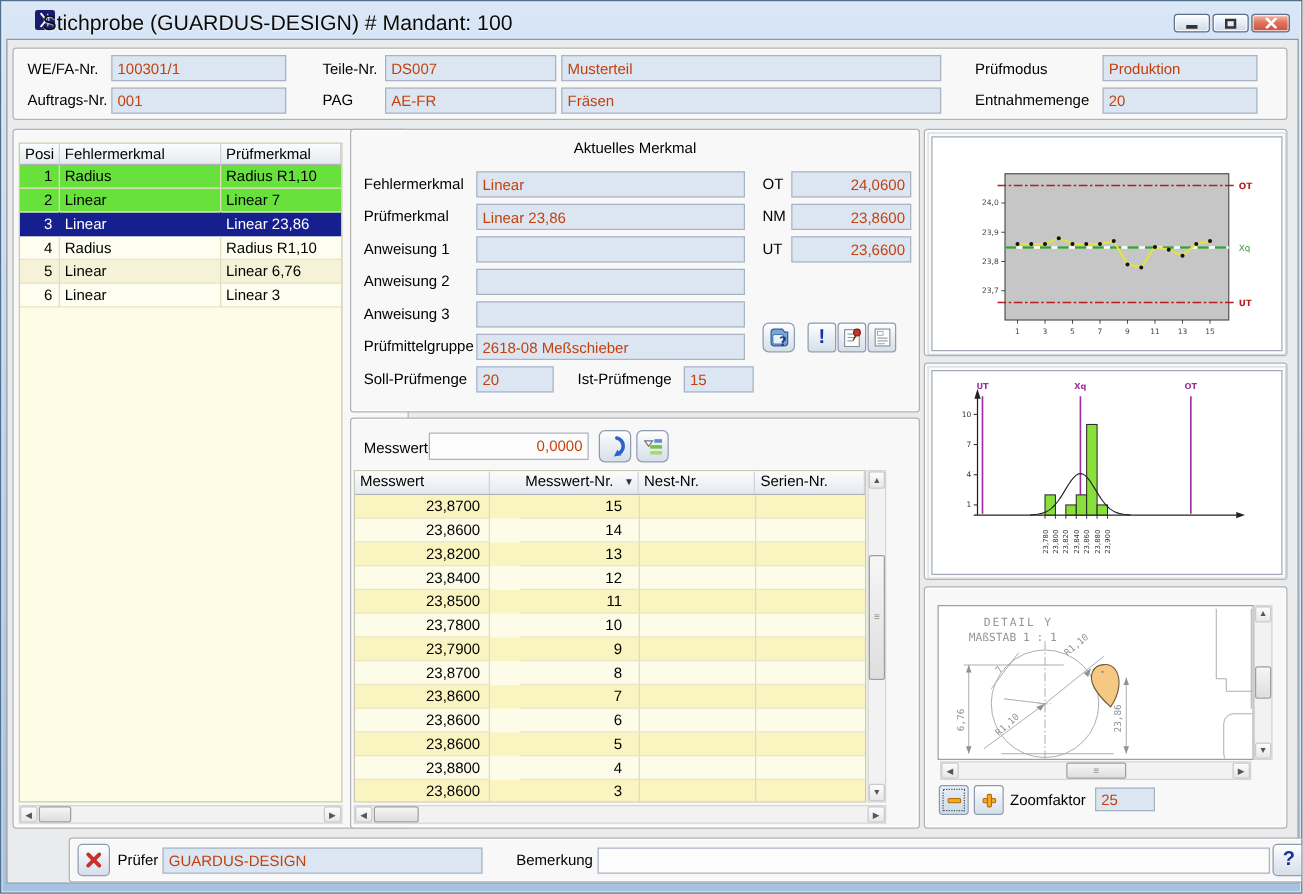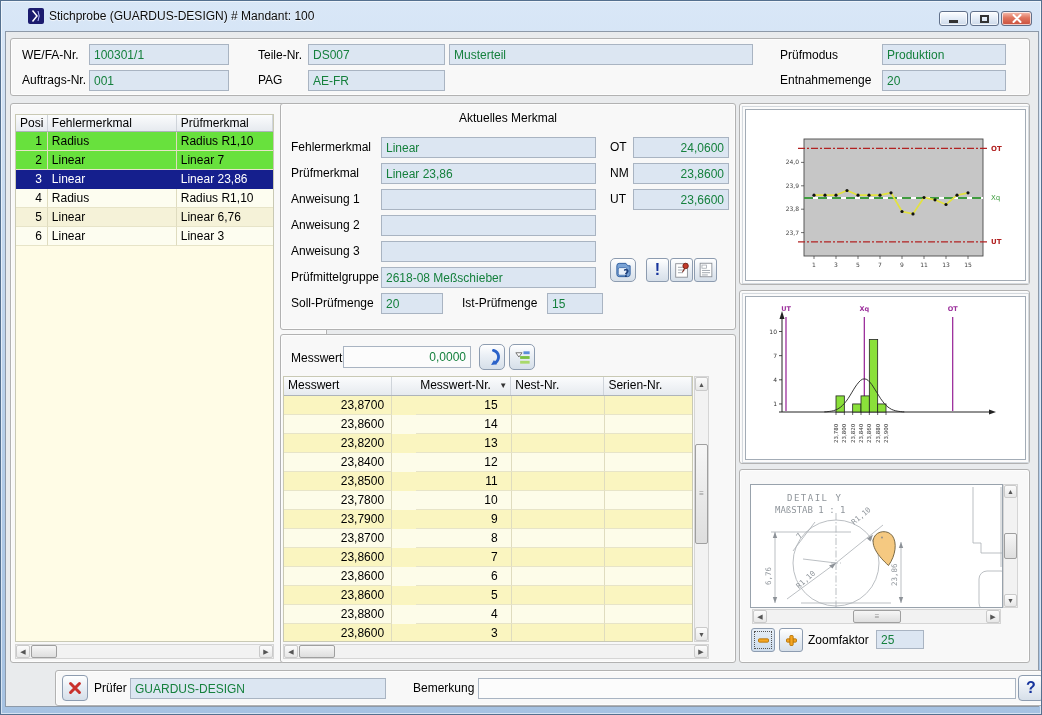--- a/index.html
+++ b/index.html
@@ -2,32 +2,32 @@
 <html><head>
 <meta charset="utf-8">
 <style>
   html,body{margin:0;padding:0;background:#cfcfcf;}
   *{box-sizing:border-box;}
   .window{position:relative;width:1042px;height:715px;overflow:hidden;
     font-family:"Liberation Sans","DejaVu Sans",sans-serif;font-size:12px;color:#000;
     background:linear-gradient(#d9e7f7,#b1cbe8 70%,#a6c2e2);border:1px solid #54708f;
     box-shadow:inset 0 0 0 1px rgba(255,255,255,.55);}
   .titlebar{position:absolute;left:0;top:0;width:100%;height:30px;}
-  .title-text{position:absolute;left:48px;top:8px;font-size:12px;color:#0a0a0a;white-space:nowrap;
+  .title-text{position:absolute;left:33px;top:8px;font-size:17px;color:#0a0a0a;white-space:nowrap;
     text-shadow:0 1px 1px rgba(255,255,255,.8);}
   .win-icon{position:absolute;left:27px;top:7px;width:16px;height:16px;}
   .winbtn{position:absolute;top:10px;height:15px;border:1px solid #60708a;border-radius:3px;
     display:flex;align-items:center;justify-content:center;cursor:pointer;
     background:linear-gradient(#fdfeff,#e6eef8 45%,#ccd9e9);box-shadow:inset 0 0 0 1px rgba(255,255,255,.7);}
   .winbtn.close{background:linear-gradient(#f7c0b2,#e0755e 45%,#c94f3d);}
   .client{position:absolute;left:4px;top:30px;width:1034px;height:676px;background:#e9ebed;border:1px solid #8d99a8;}
   .panel{position:absolute;background:#f8f8f8;border:1px solid #b2b2b2;border-radius:3px;box-shadow:inset 0 0 0 1px #fdfdfd;}
   .lbl{position:absolute;white-space:nowrap;}
   .fld{position:absolute;height:21px;background:#dce6f2;border:1px solid #a9b4c2;
-    font:12px "Liberation Sans","DejaVu Sans",sans-serif;padding:0 4px;color:#15803d;}
+    font:12px "Liberation Sans","DejaVu Sans",sans-serif;padding:0 4px;color:#c2410c;}
   .fld.white{background:#fcfcfc;}
   .fld.right{text-align:right;}
   .btn{position:absolute;display:flex;align-items:center;justify-content:center;border:1px solid #8d9cb0;border-radius:3px;
     background:linear-gradient(#ffffff,#eaeff5 45%,#d6dfe9);cursor:pointer;}
   
   .twrap{position:absolute;background:#fdfce9;border:1px solid #c9c9b4;overflow:hidden;}
   .thead{position:absolute;left:0;top:0;width:100%;display:flex;
     background:linear-gradient(#fbfcfd,#e6eaef);border-bottom:1px solid #aeb4ba;}
   .tbody{position:absolute;left:0;width:100%;}
   .tr{display:flex;height:19px;line-height:18px;font-size:12px;cursor:default;}
@@ -89,20 +89,21 @@
       <span class="lbl" style="left:11px;top:9px;">WE/FA-Nr.</span>
       <input class="fld" style="left: 78px; top: 5px; width: 140px;" value="100301/1">
       <span class="lbl" style="left:11px;top:34px;">Auftrags-Nr.</span>
       <input class="fld" style="left: 78px; top: 31px; width: 140px;" value="001">
 
       <span class="lbl" style="left:247px;top:9px;">Teile-Nr.</span>
       <input class="fld" style="left: 297px; top: 5px; width: 137px;" value="DS007">
       <input class="fld" style="left: 438px; top: 5px; width: 304px;" value="Musterteil">
       <span class="lbl" style="left:247px;top:34px;">PAG</span>
       <input class="fld" style="left: 297px; top: 31px; width: 137px;" value="AE-FR">
+      <input class="fld" style="left: 438px; top: 31px; width: 304px;" value="Fräsen">
 
       <span class="lbl" style="left:769px;top:9px;">Prüfmodus</span>
       <input class="fld" style="left: 871px; top: 5px; width: 124px;" value="Produktion">
       <span class="lbl" style="left:769px;top:34px;">Entnahmemenge</span>
       <input class="fld" style="left: 871px; top: 31px; width: 124px;" value="20">
     </div>
 
     <div class="panel" style="left:4px;top:71px;width:317px;height:560px;">
       <div class="twrap" style="left:4px;top:10px;width:259px;height:528px;background:#fffce6;">
         <div class="thead" style="height:17px;">

